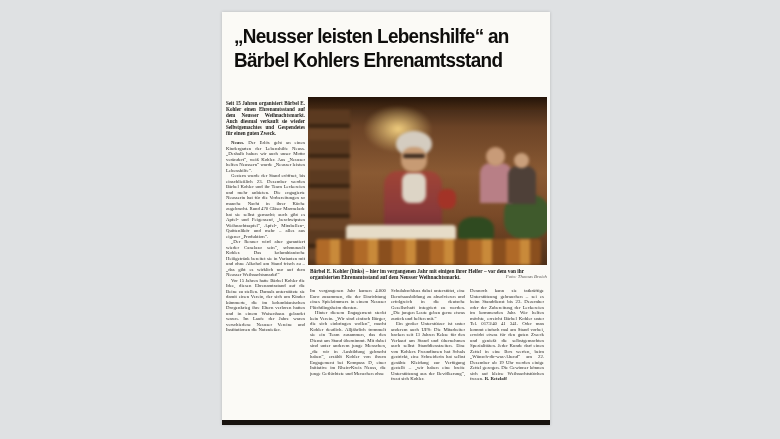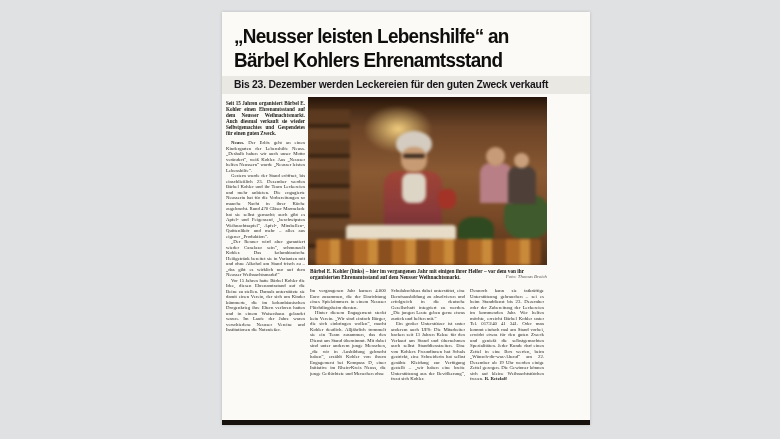--- a/index.html
+++ b/index.html
@@ -2,21 +2,21 @@
 <html><head>
 <meta charset="utf-8">
 <style>
   html,body{margin:0;padding:0;}
   body{
     width:780px;height:439px;overflow:hidden;position:relative;
     background:#dfe1e3;
     font-family:"Liberation Serif", serif;
   }
   .page{
-    position:absolute;left:222px;top:12px;width:368px;height:408px;
+    position:absolute;left:222px;top:12px;width:328px;height:408px;
     background:#fbfaf6;
     border-bottom:5px solid #17120e;
     box-shadow:0 0 3px rgba(0,0,0,.18);
   }
   .headline{
     margin:13px 10px 0 12px;
     font-family:"Liberation Sans", sans-serif;
     font-weight:bold;color:#0f0e0c;
     font-size:19.5px;line-height:23.5px;letter-spacing:-0.7px;
   }
@@ -82,21 +82,20 @@
 </head>
 <body>
 
 <div class="page">
 
   <h1 class="headline">
     <span class="hl-line">„Neusser leisten Lebenshilfe“ an</span>
     <span class="hl-line">Bärbel Kohlers Ehrenamtsstand</span>
   </h1>
 
-  <div class="subhead">Bis 23. Dezember werden Leckereien für den guten Zweck verkauft</div>
 
   <div class="content">
 
     <div class="col col1">
       <p class="lead">Seit 15 Jahren organisiert Bärbel E. Kohler einen Ehrenamtsstand auf dem Neusser Weihnachtsmarkt. Auch diesmal verkauft sie wieder Selbstgemachtes und Gespendetes für einen guten Zweck.</p>
       <p><span class="dateline">Neuss.</span> <span>Der Erlös geht an einen Kindergarten der Lebenshilfe Neuss. „Deshalb haben wir auch unser Motto verändert“, weiß Kohler. Aus „Neusser helfen Neussern“ wurde „Neusser leisten Lebenshilfe“.</span></p>
       <p>Gestern wurde der Stand eröffnet, bis einschließlich 23. Dezember werden Bärbel Kohler und ihr Team Leckereien und mehr anbieten. Die engagierte Neusserin hat für die Vorbereitungen so manche Nacht in ihrer Küche zugebracht. Rund 470 Gläser Marmelade hat sie selbst gemacht; auch gibt es Apfel- und Feigensenf, „beschwipsten Weihnachtsapfel“, Apfel-, Mirabellen-, Quittenlikör und mehr – alles aus eigener „Produktion“.</p>
       <p>„Der Renner wird aber garantiert wieder Canelazo sein“, schmunzelt Kohler. Das kolumbianische Heißgetränk bereitet sie in Varianten mit und ohne Alkohol am Stand frisch zu – „das gibt es wirklich nur auf dem Neusser Weihnachtsmarkt!“</p>
       <p>Vor 15 Jahren hatte Bärbel Kohler die Idee, diesen Ehrenamtsstand auf die Beine zu stellen. Damals unterstützte sie damit einen Verein, der sich um Kinder kümmerte, die im kolumbianischen Drogenkrieg ihre Eltern verloren hatten und in einem Waisenhaus gelandet waren. Im Laufe der Jahre waren verschiedene Neusser Vereine und Institutionen die Nutznießer.</p>
     </div>

